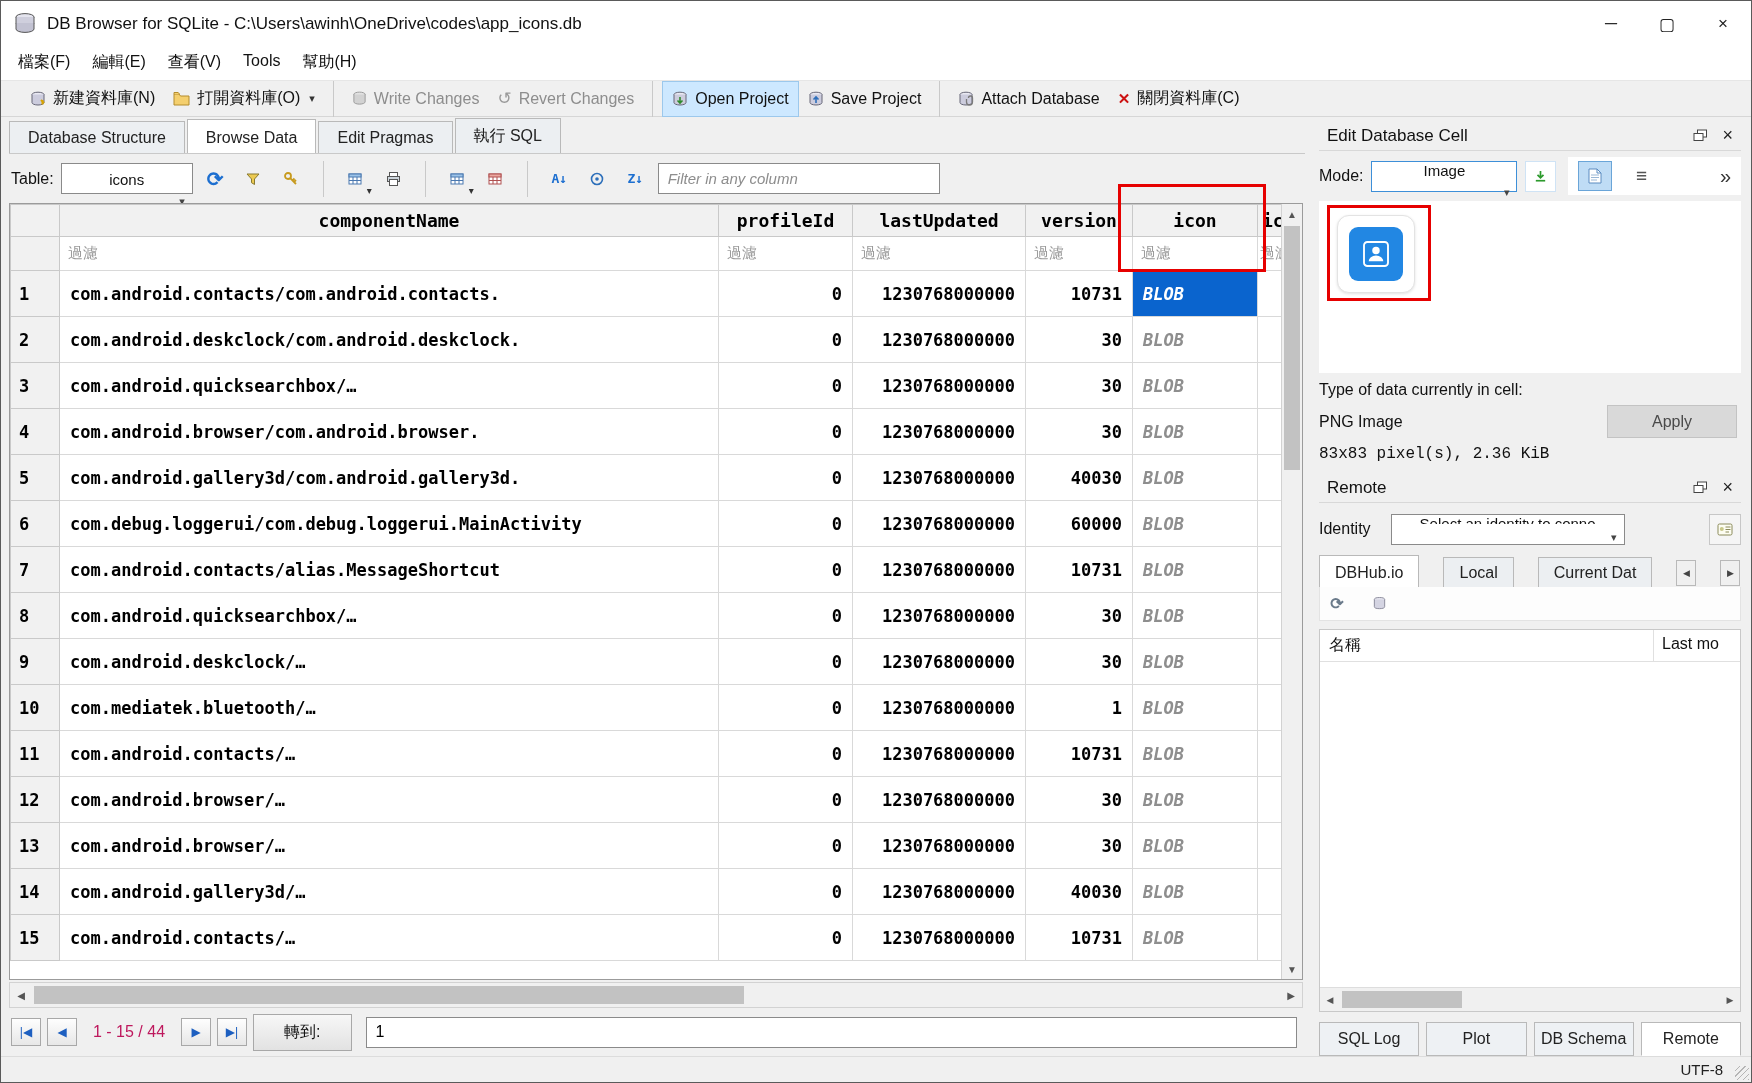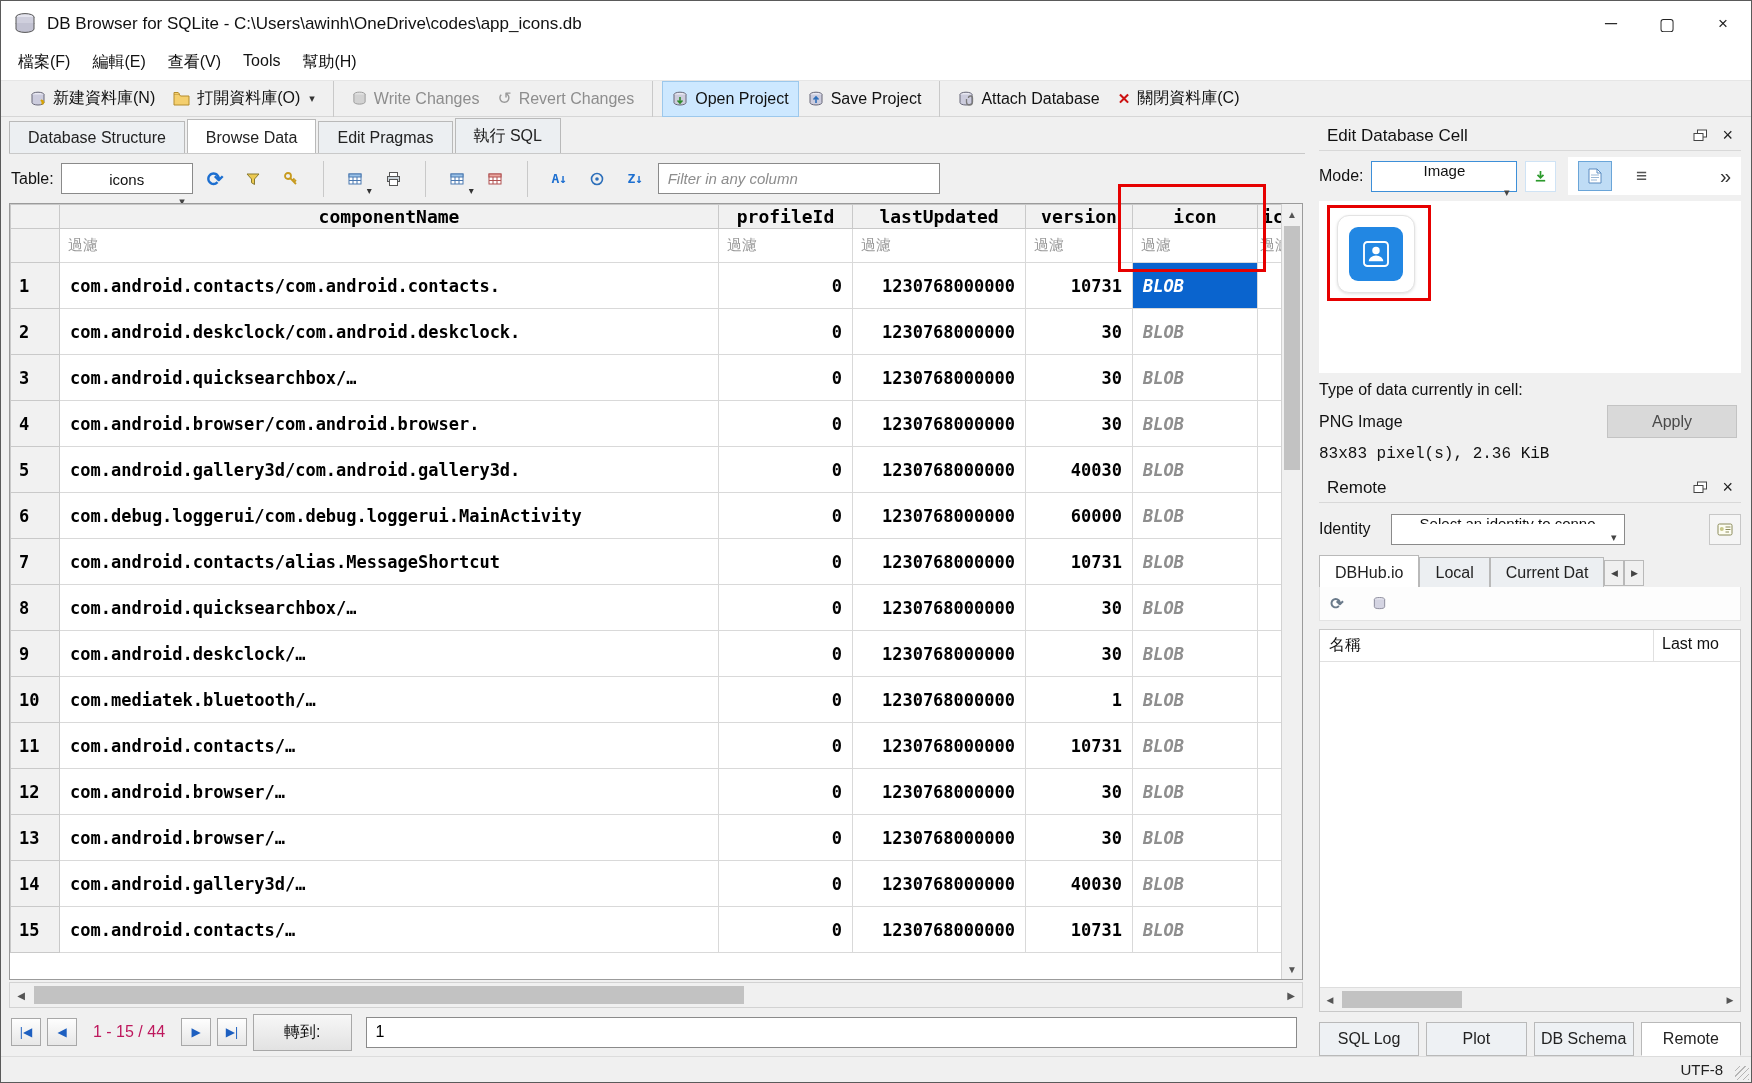--- a/index.html
+++ b/index.html
@@ -45,21 +45,21 @@
   .blue-glyph { color:#1d6fd0; font-size:20px; font-weight:bold; }
   .sort-glyph { font-family:"DejaVu Sans Mono", monospace; font-size:13px; font-weight:bold; color:#1d6fd0; }
   .filter-input { width:282px; height:31px; border:1px solid #8a8a8a; padding:0 9px; font-size:15px; color:#333; background:#fff; }
   .filter-input::placeholder { color:#8d8d8d; font-style:italic; }
 
   
   .grid-wrap { flex:1; min-height:0; position:relative; border:1px solid #9b9b9b; background:#fff; margin-right:2px; display:flex; }
   .table-area { flex:1; overflow:hidden; }
   table { border-collapse:collapse; table-layout:fixed; width:1271px; font-family:"DejaVu Sans Mono", monospace; font-weight:bold; font-size:17px; }
   th, td { border:1px solid #d9d9d9; white-space:nowrap; overflow:hidden; }
-  thead th { background:#f1f1f1; border-color:#c9c9c9; height:24px; font-size:18px; font-weight:bold; text-align:center; color:#000; }
+  thead th { background:#f1f1f1; border-color:#c9c9c9; height:32px; font-size:18px; font-weight:bold; text-align:center; color:#000; }
   tr.filter-row td { height:34px; background:#fff; color:#9a9a9a; font-weight:normal; font-family:"Liberation Sans", sans-serif; font-size:15px; padding:0 8px; }
   tr.filter-row td.cell-rownum { background:#f1f1f1; }
   tbody td { height:46px; padding:0 10px; color:#000; }
   td.cell-rownum, tr.filter-row td.cell-rownum { background:#f1f1f1; border-color:#c9c9c9; font-weight:bold; padding:0 8px; text-align:left; font-size:17px; color:#000; }
   td.cell-num { text-align:right; }
   td.cell-blob { color:#8e8e8e; font-style:italic; }
   td.cell-blob.selected { background:#0a64ce; color:#fff; }
   .red-box { position:absolute; border:3px solid #e60000; z-index:6; pointer-events:none; }
   .red-box-icon-col { left:1108px; top:-20px; width:148px; height:88px; }
 
@@ -95,21 +95,21 @@
   .icon-app { width:54px; height:54px; background:#2287e3; border-radius:9px; display:flex; align-items:center; justify-content:center; }
   .red-box-preview { left:8px; top:4px; width:104px; height:96px; }
   .type-block { flex:none; padding:8px 0 10px; font-size:16px; color:#111; }
   .type-row2 { display:flex; align-items:center; margin-top:6px; }
   .apply-btn { margin-left:auto; margin-right:4px; width:130px; height:33px; background:#d9d9d9; border:1px solid #c3c3c3; color:#4a4a4a; font-size:16px; display:flex; align-items:center; justify-content:center; }
   .size-text { margin-top:7px;font-family:Liberation Mono, monospace; }
 
   .identity-row { height:50px; flex:none; display:flex; align-items:center; gap:20px; padding:10px 0 8px; }
   .identity-combo { width:234px; }
   .cert-btn { margin-left:auto; width:32px; height:31px; border:1px solid #c7c7c7; background:#f5f5f5; display:flex; align-items:center; justify-content:center; }
-  .remote-tabs { height:34px; flex:none; display:flex; align-items:flex-end; }
+  .remote-tabs { height:34px; flex:none; display:flex; align-items:flex-end;gap:24px; }
   .rtab { padding:6px 15px 5px; font-size:16px; background:#eceff2; border:1px solid #b9b9b9; border-bottom:none; color:#222; white-space:nowrap; }
   .rtab.active { background:#fff; padding-top:8px; }
   .rtab.truncated { max-width:118px; overflow:hidden; }
   .tabscroll { width:20px; height:26px; border:1px solid #b9b9b9; background:#f0f0f0; display:flex; align-items:center; justify-content:center; font-size:9px; color:#444; margin-bottom:1px; }
   .remote-toolbar { height:34px; flex:none; display:flex; align-items:center; gap:16px; padding:4px 4px; background:#fdfdfd; border:1px solid #e3e3e3; border-top:none; }
   .remote-list { flex:1; min-height:0; background:#fff; border:1px solid #c8c8c8; display:flex; flex-direction:column; margin-top:8px; }
   .rl-header { display:flex; border-bottom:1px solid #e0e0e0; font-size:16px; color:#111; flex:none; }
   .rl-col-name { flex:1; padding:5px 9px; border-right:1px solid #e0e0e0; }
   .rl-col-last { width:86px; padding:5px 8px; white-space:nowrap; overflow:hidden; }
   .rl-body { flex:1; }

